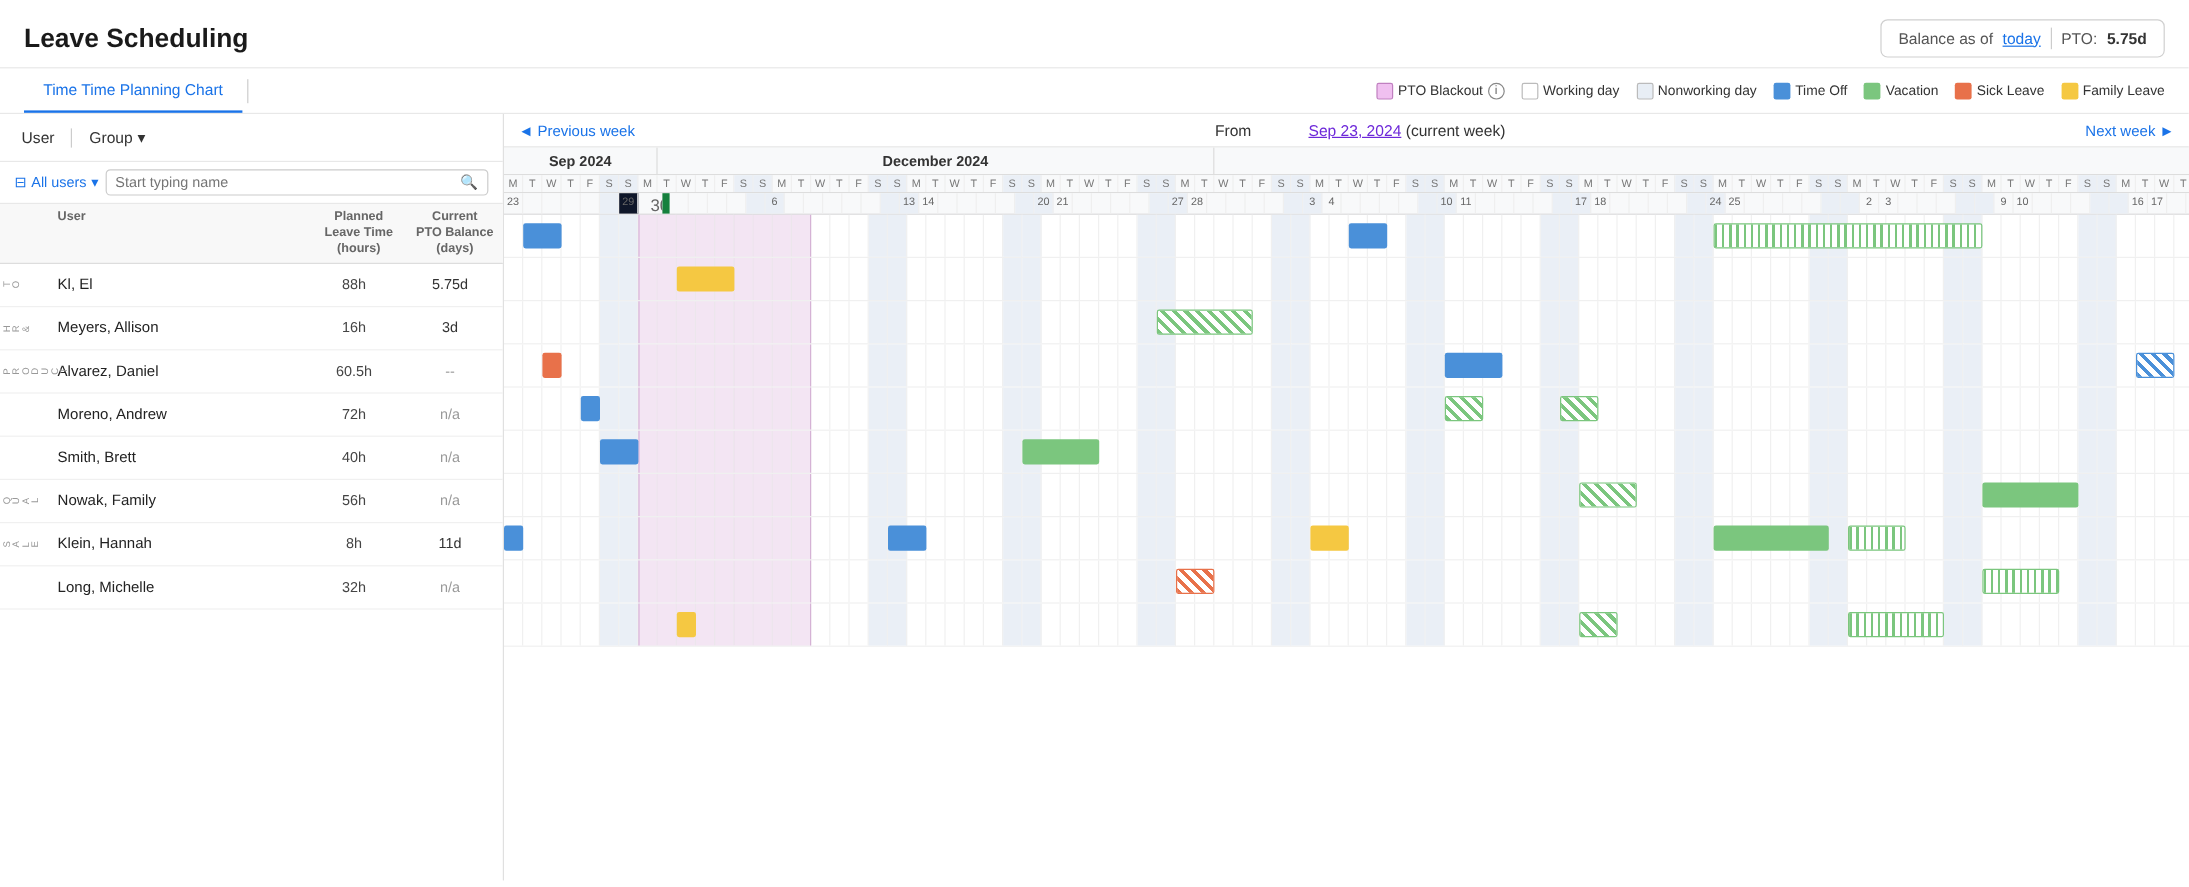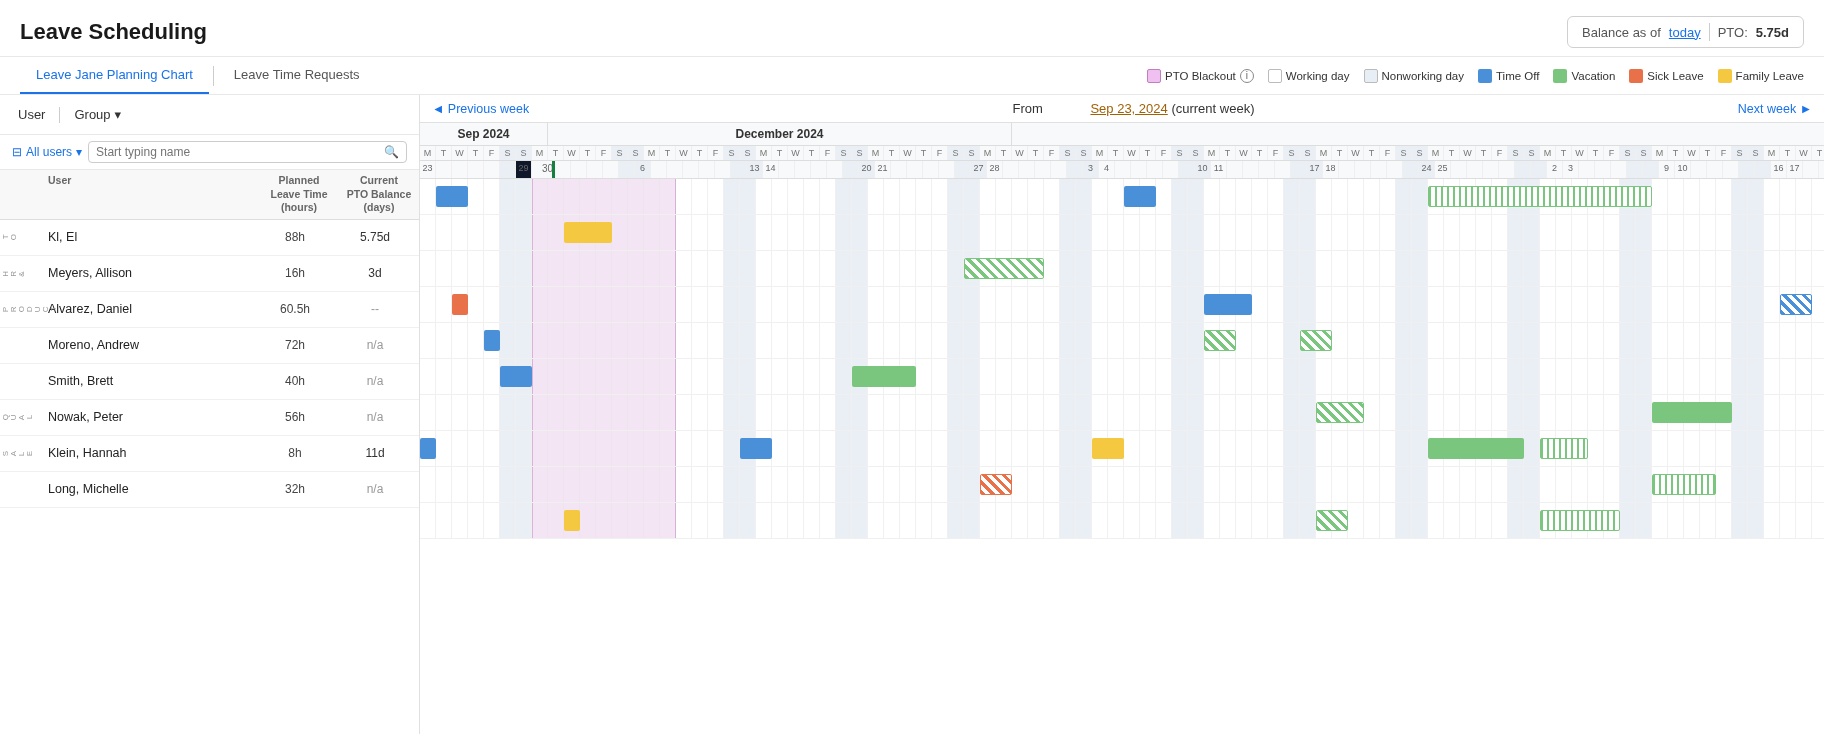--- a/index.html
+++ b/index.html
@@ -51,40 +51,39 @@
     .pto-positive { color: #333; }
     .pto-negative { color: #e05252; }
     .pto-na { color: #999; }
     .pto-dashes { color: #999; }
 
     .right-panel { flex: 1; overflow-x: auto; overflow-y: auto; position: relative; }
 
     .nav-row { display: flex; align-items: center; padding: 6px 12px; border-bottom: 1px solid #e0e0e0; font-size: 13px; }
     .nav-prev, .nav-next { color: #1a73e8; cursor: pointer; font-size: 12.5px; }
     .nav-from { flex: 1; text-align: center; font-size: 13px; color: #333; }
-    .nav-from a { color: #a16207; text-decoration: underline; margin-left: 44px; }
+    .nav-from a { color: #6d28d9; text-decoration: underline; margin-left: 44px; }
   </style>
 </head>
 <body>
 
 <div class="app-header">
   <h1 class="app-title">Leave Scheduling</h1>
   <div class="balance-badge">
     <span>Balance as of</span>
     <span class="today-link">today</span>
     <div class="separator-v"></div>
     <span>PTO:</span>
     <span class="pto-val">5.75d</span>
   </div>
 </div>
 
 <div class="tab-bar">
-  <div class="tab active">Leave Jane Planning Chart</div>
+  <div class="tab active">Time Time Planning Chart</div>
   <div class="tab-divider"></div>
-  <div class="tab">Leave Time Requests</div>
 
   <div class="legend">
     <div class="legend-item">
       <div class="legend-box pto-blackout"></div>
       <span>PTO Blackout</span>
       <span class="info-icon">i</span>
     </div>
     <div class="legend-item">
       <div class="legend-box working"></div>
       <span>Working day</span>
@@ -170,21 +169,21 @@
     <div class="pto-val-cell pto-na">n/a</div>
   </div>
         <div class="user-row">
     <div class="dept-label" style="font-size:8px; writing-mode:vertical-rl; transform:rotate(180deg); color:#999; text-align:center;"></div>
     <div class="user-name">Smith, Brett</div>
     <div class="planned-val">40h</div>
     <div class="pto-val-cell pto-na">n/a</div>
   </div>
         <div class="user-row">
     <div class="dept-label" style="font-size:8px; writing-mode:vertical-rl; transform:rotate(180deg); color:#999; text-align:center;">Q<br>U<br>A<br>L</div>
-    <div class="user-name">Nowak, Peter</div>
+    <div class="user-name">Nowak, Family</div>
     <div class="planned-val">56h</div>
     <div class="pto-val-cell pto-na">n/a</div>
   </div>
         <div class="user-row">
     <div class="dept-label" style="font-size:8px; writing-mode:vertical-rl; transform:rotate(180deg); color:#999; text-align:center;">S<br>A<br>L<br>E</div>
     <div class="user-name">Klein, Hannah</div>
     <div class="planned-val">8h</div>
     <div class="pto-val-cell pto-positive">11d</div>
   </div>
         <div class="user-row">
@@ -305,21 +304,21 @@
             <div style="width:16px; min-width:16px; text-align:center; padding:2px 0; background:transparent; border-right:1px solid #efefef;">T</div>
           </div>
           <div style="display:flex; border-bottom:1px solid #ddd; background:#f8f9fa; font-size:9px; color:#666; position:relative; height:18px;">
             <div style="width:16px; min-width:16px; text-align:center; padding:2px 0; background:transparent; border-right:1px solid #efefef; font-size:9px; overflow:hidden;">23</div>
             <div style="width:16px; min-width:16px; text-align:center; padding:2px 0; background:transparent; border-right:1px solid #efefef; font-size:9px; overflow:hidden;"></div>
             <div style="width:16px; min-width:16px; text-align:center; padding:2px 0; background:transparent; border-right:1px solid #efefef; font-size:9px; overflow:hidden;"></div>
             <div style="width:16px; min-width:16px; text-align:center; padding:2px 0; background:transparent; border-right:1px solid #efefef; font-size:9px; overflow:hidden;"></div>
             <div style="width:16px; min-width:16px; text-align:center; padding:2px 0; background:transparent; border-right:1px solid #efefef; font-size:9px; overflow:hidden;"></div>
             <div style="width:16px; min-width:16px; text-align:center; padding:2px 0; background:#eaeff6; border-right:1px solid #efefef; font-size:9px; overflow:hidden;"></div>
             <div style="width:16px; min-width:16px; text-align:center; padding:2px 0; background:#0f172a; border-right:1px solid #efefef; font-size:9px; overflow:hidden;">29</div>
-            <div style="width:16px; min-width:16px; text-align:center; padding:2px 10px; background:transparent; border-right:3px solid #15803d; font-size:10px; overflow:hidden;">30</div>
+            <div style="width:16px; min-width:16px; text-align:center; padding:2px 10px; background:transparent; border-right:6px solid #15803d; font-size:14px; overflow:hidden;">30</div>
             <div style="width:16px; min-width:16px; text-align:center; padding:2px 0; background:transparent; border-right:1px solid #efefef; font-size:9px; overflow:hidden;"></div>
             <div style="width:16px; min-width:16px; text-align:center; padding:2px 0; background:transparent; border-right:1px solid #efefef; font-size:9px; overflow:hidden;"></div>
             <div style="width:16px; min-width:16px; text-align:center; padding:2px 0; background:transparent; border-right:1px solid #efefef; font-size:9px; overflow:hidden;"></div>
             <div style="width:16px; min-width:16px; text-align:center; padding:2px 0; background:transparent; border-right:1px solid #efefef; font-size:9px; overflow:hidden;"></div>
             <div style="width:16px; min-width:16px; text-align:center; padding:2px 0; background:#eaeff6; border-right:1px solid #efefef; font-size:9px; overflow:hidden;"></div>
             <div style="width:16px; min-width:16px; text-align:center; padding:2px 0; background:#eaeff6; border-right:1px solid #efefef; font-size:9px; overflow:hidden;">6</div>
             <div style="width:16px; min-width:16px; text-align:center; padding:2px 0; background:transparent; border-right:1px solid #efefef; font-size:9px; overflow:hidden;"></div>
             <div style="width:16px; min-width:16px; text-align:center; padding:2px 0; background:transparent; border-right:1px solid #efefef; font-size:9px; overflow:hidden;"></div>
             <div style="width:16px; min-width:16px; text-align:center; padding:2px 0; background:transparent; border-right:1px solid #efefef; font-size:9px; overflow:hidden;"></div>
             <div style="width:16px; min-width:16px; text-align:center; padding:2px 0; background:transparent; border-right:1px solid #efefef; font-size:9px; overflow:hidden;"></div>

